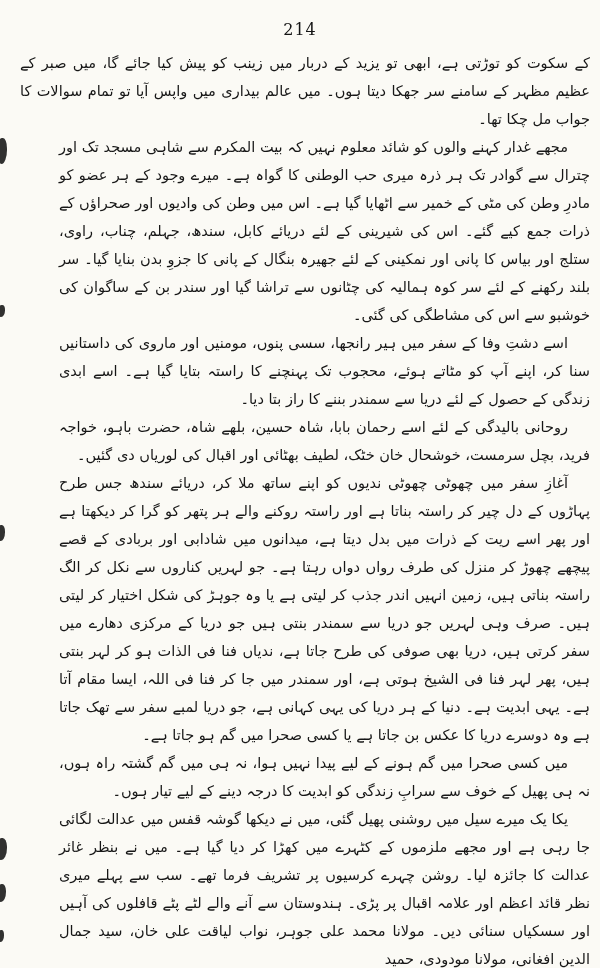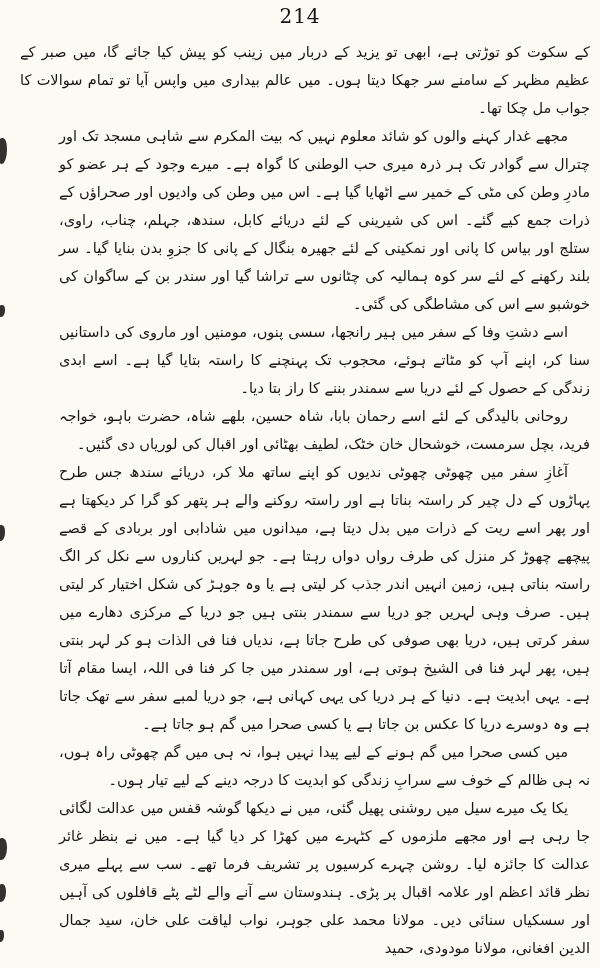--- a/index.html
+++ b/index.html
@@ -15,23 +15,23 @@
     margin: 0 auto;
     background: #fbfaf5;
     color: #1c1c1c;
     overflow: hidden;
     box-sizing: border-box;
   }
   .page-number {
     text-align: center;
     direction: ltr;
     font-family: "DejaVu Serif", serif;
-    font-size: 20px;
+    font-size: 16px;
     letter-spacing: 1px;
-    padding-top: 4px;
+    padding-top: 20px;
     color: #141414;
   }
   .text-body {
     direction: rtl;
     unicode-bidi: embed;
     padding: 10px 10px 0 20px;
     font-size: 14.5px;
     line-height: 28px;
     text-align: justify;
     text-justify: inter-word;
@@ -64,21 +64,21 @@
 <div class="scan-page">
 
   <div class="page-number">214</div>
 
   <div class="text-body">
       <p class="para">کے سکوت کو توڑتی ہے، ابھی تو یزید کے دربار میں زینب کو پیش کیا جائے گا، میں صبر کے عظیم مظہر کے سامنے سر جھکا دیتا ہوں۔ میں عالم بیداری میں واپس آیا تو تمام سوالات کا جواب مل چکا تھا۔</p>
       <p class="para indent">مجھے غدار کہنے والوں کو شائد معلوم نہیں کہ بیت المکرم سے شاہی مسجد تک اور چترال سے گوادر تک ہر ذرہ میری حب الوطنی کا گواہ ہے۔ میرے وجود کے ہر عضو کو مادرِ وطن کی مٹی کے خمیر سے اٹھایا گیا ہے۔ اس میں وطن کی وادیوں اور صحراؤں کے ذرات جمع کیے گئے۔ اس کی شیرینی کے لئے دریائے کابل، سندھ، جہلم، چناب، راوی، ستلج اور بیاس کا پانی اور نمکینی کے لئے جھیرہ بنگال کے پانی کا جزوِ بدن بنایا گیا۔ سر بلند رکھنے کے لئے سر کوہ ہمالیہ کی چٹانوں سے تراشا گیا اور سندر بن کے ساگوان کی خوشبو سے اس کی مشاطگی کی گئی۔</p>
       <p class="para indent">اسے دشتِ وفا کے سفر میں ہیر رانجھا، سسی پنوں، مومنیں اور ماروی کی داستانیں سنا کر، اپنے آپ کو مٹاتے ہوئے، محجوب تک پہنچنے کا راستہ بتایا گیا ہے۔ اسے ابدی زندگی کے حصول کے لئے دریا سے سمندر بننے کا راز بتا دیا۔</p>
       <p class="para indent">روحانی بالیدگی کے لئے اسے رحمان بابا، شاہ حسین، بلھے شاہ، حضرت باہو، خواجہ فرید، بچل سرمست، خوشحال خان خٹک، لطیف بھٹائی اور اقبال کی لوریاں دی گئیں۔</p>
       <p class="para indent">آغازِ سفر میں چھوٹی چھوٹی ندیوں کو اپنے ساتھ ملا کر، دریائے سندھ جس طرح پہاڑوں کے دل چیر کر راستہ بناتا ہے اور راستہ روکنے والے ہر پتھر کو گرا کر دیکھتا ہے اور پھر اسے ریت کے ذرات میں بدل دیتا ہے، میدانوں میں شادابی اور بربادی کے قصے پیچھے چھوڑ کر منزل کی طرف رواں دواں رہتا ہے۔ جو لہریں کناروں سے نکل کر الگ راستہ بناتی ہیں، زمین انہیں اندر جذب کر لیتی ہے یا وہ جوہڑ کی شکل اختیار کر لیتی ہیں۔ صرف وہی لہریں جو دریا سے سمندر بنتی ہیں جو دریا کے مرکزی دھارے میں سفر کرتی ہیں، دریا بھی صوفی کی طرح جاتا ہے، ندیاں فنا فی الذات ہو کر لہر بنتی ہیں، پھر لہر فنا فی الشیخ ہوتی ہے، اور سمندر میں جا کر فنا فی اللہ، ایسا مقام آتا ہے۔ یہی ابدیت ہے۔ دنیا کے ہر دریا کی یہی کہانی ہے، جو دریا لمبے سفر سے تھک جاتا ہے وہ دوسرے دریا کا عکس بن جاتا ہے یا کسی صحرا میں گم ہو جاتا ہے۔</p>
-      <p class="para indent">میں کسی صحرا میں گم ہونے کے لیے پیدا نہیں ہوا، نہ ہی میں گم چھوٹی راہ ہوں، نہ ہی ظالم کے خوف سے سرابِ زندگی کو ابدیت کا درجہ دینے کے لیے تیار ہوں۔</p>
+      <p class="para indent">میں کسی صحرا میں گم ہونے کے لیے پیدا نہیں ہوا، نہ ہی میں گم گشتہ راہ ہوں، نہ ہی پھیل کے خوف سے سرابِ زندگی کو ابدیت کا درجہ دینے کے لیے تیار ہوں۔</p>
       <p class="para indent">یکا یک میرے سیل میں روشنی پھیل گئی، میں نے دیکھا گوشہ قفس میں عدالت لگائی جا رہی ہے اور مجھے ملزموں کے کٹہرے میں کھڑا کر دیا گیا ہے۔ میں نے بنظر غائر عدالت کا جائزہ لیا۔ روشن چہرے کرسیوں پر تشریف فرما تھے۔ سب سے پہلے میری نظر قائد اعظم اور علامہ اقبال پر پڑی۔ ہندوستان سے آنے والے لٹے پٹے قافلوں کی آہیں اور سسکیاں سنائی دیں۔ مولانا محمد علی جوہر، نواب لیاقت علی خان، سید جمال الدین افغانی، مولانا مودودی، حمید</p>
     </div>
 
   <div class="artifact a1"></div>
   <div class="artifact a2"></div>
   <div class="artifact a3"></div>
   <div class="artifact a4"></div>
   <div class="artifact a5"></div>
   <div class="artifact a6"></div>
 

